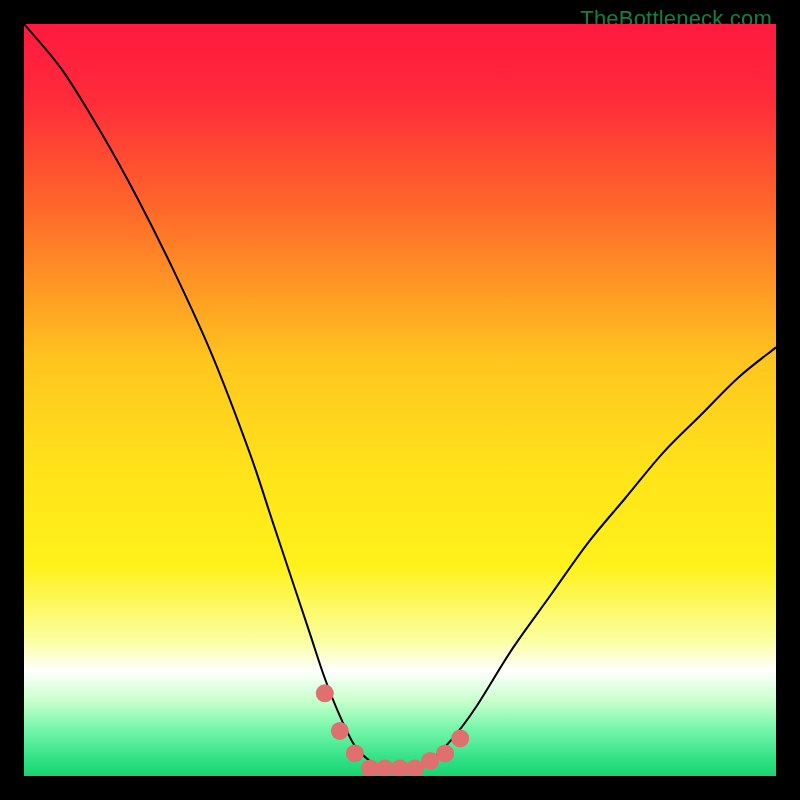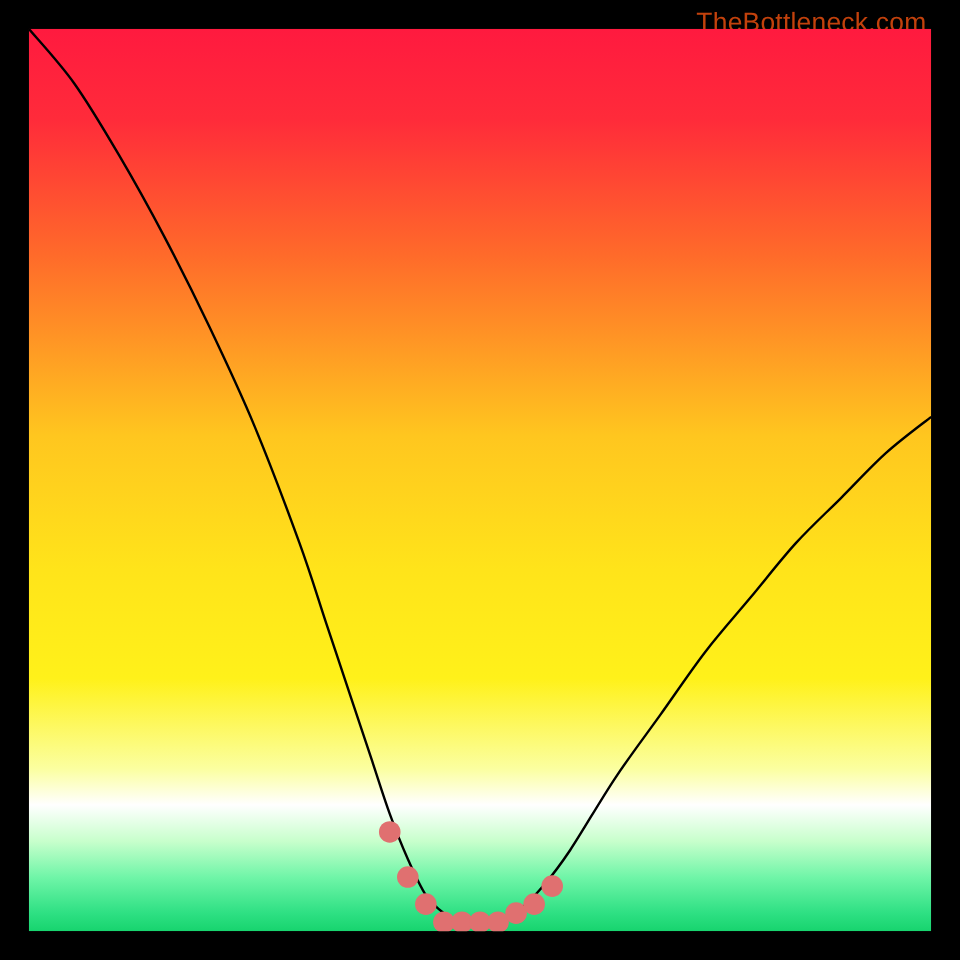--- a/index.html
+++ b/index.html
@@ -20,21 +20,21 @@
     position: absolute;
     left: 24px;
     top: 24px;
     width: 752px;
     height: 752px;
   }
   .watermark {
     position: absolute;
     top: 6px;
     right: 28px;
-    color: #c2410c;
+    color: #15803d;
     font-size: 22px;
     font-weight: 500;
     letter-spacing: 0.2px;
   }
 </style>
 </head>
 <body>
 
 <div class="stage">
   <div class="watermark">TheBottleneck.com</div>

